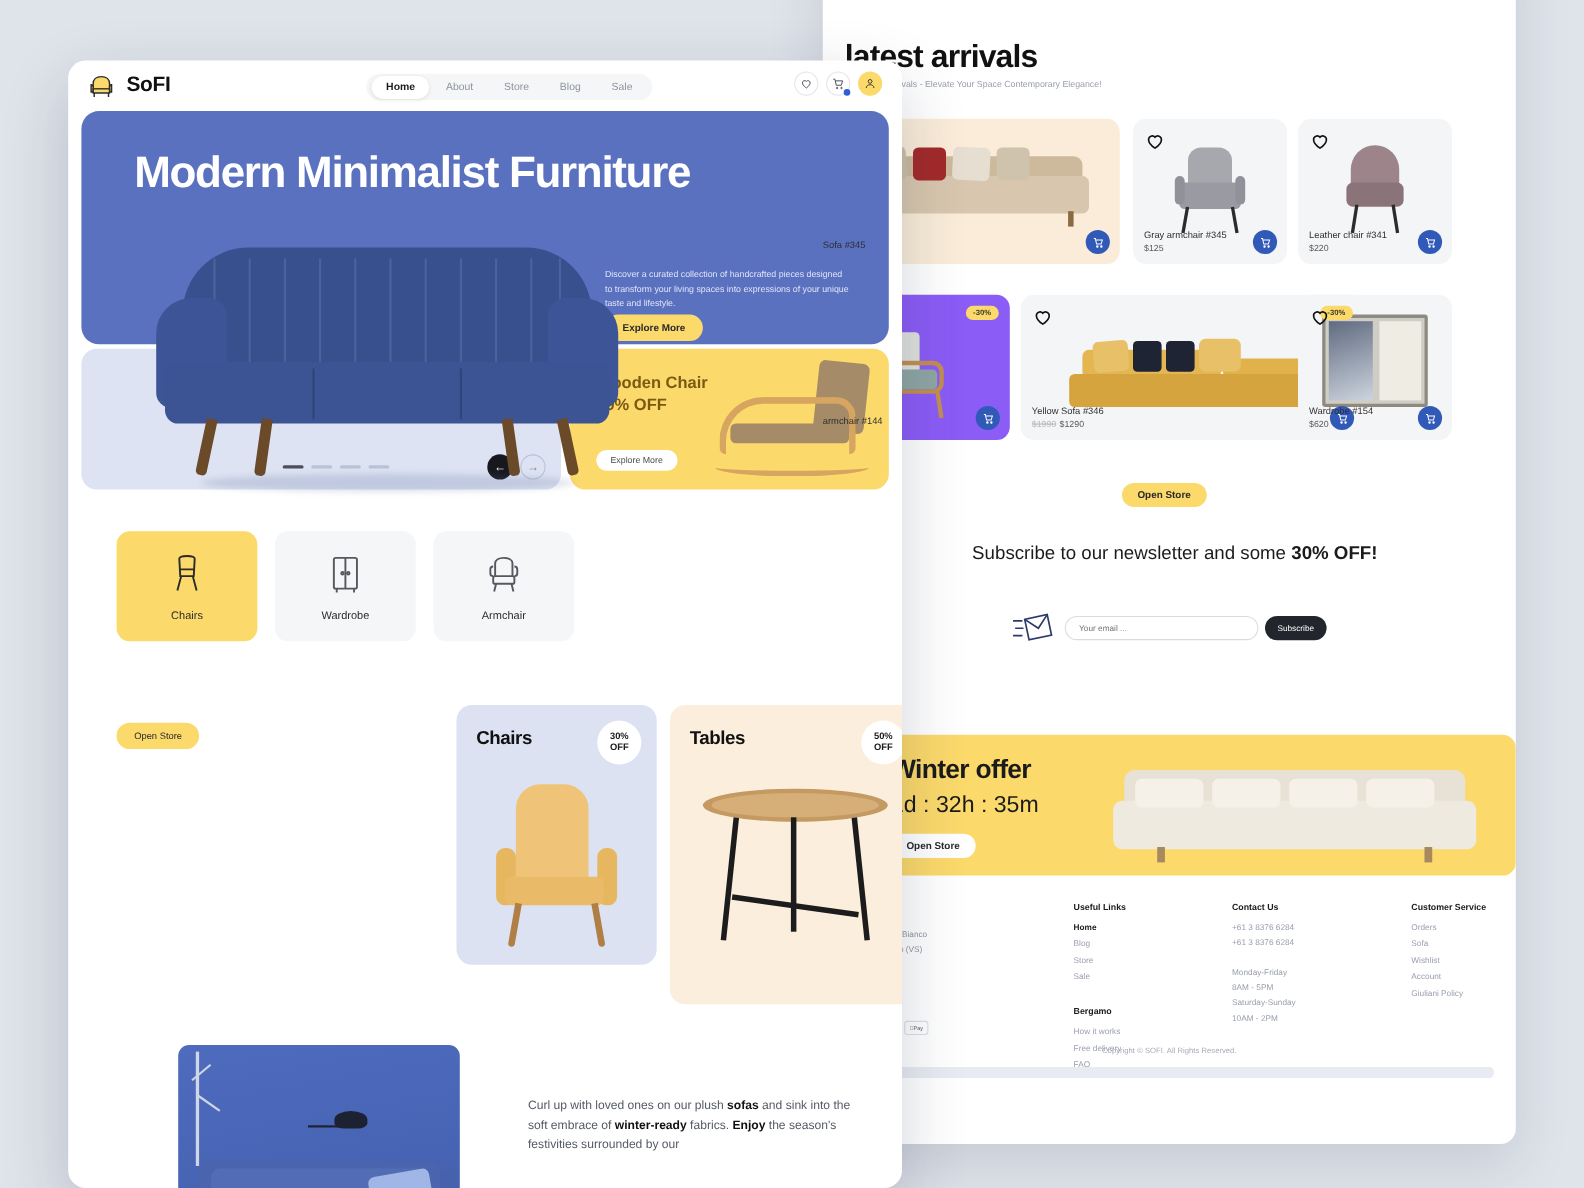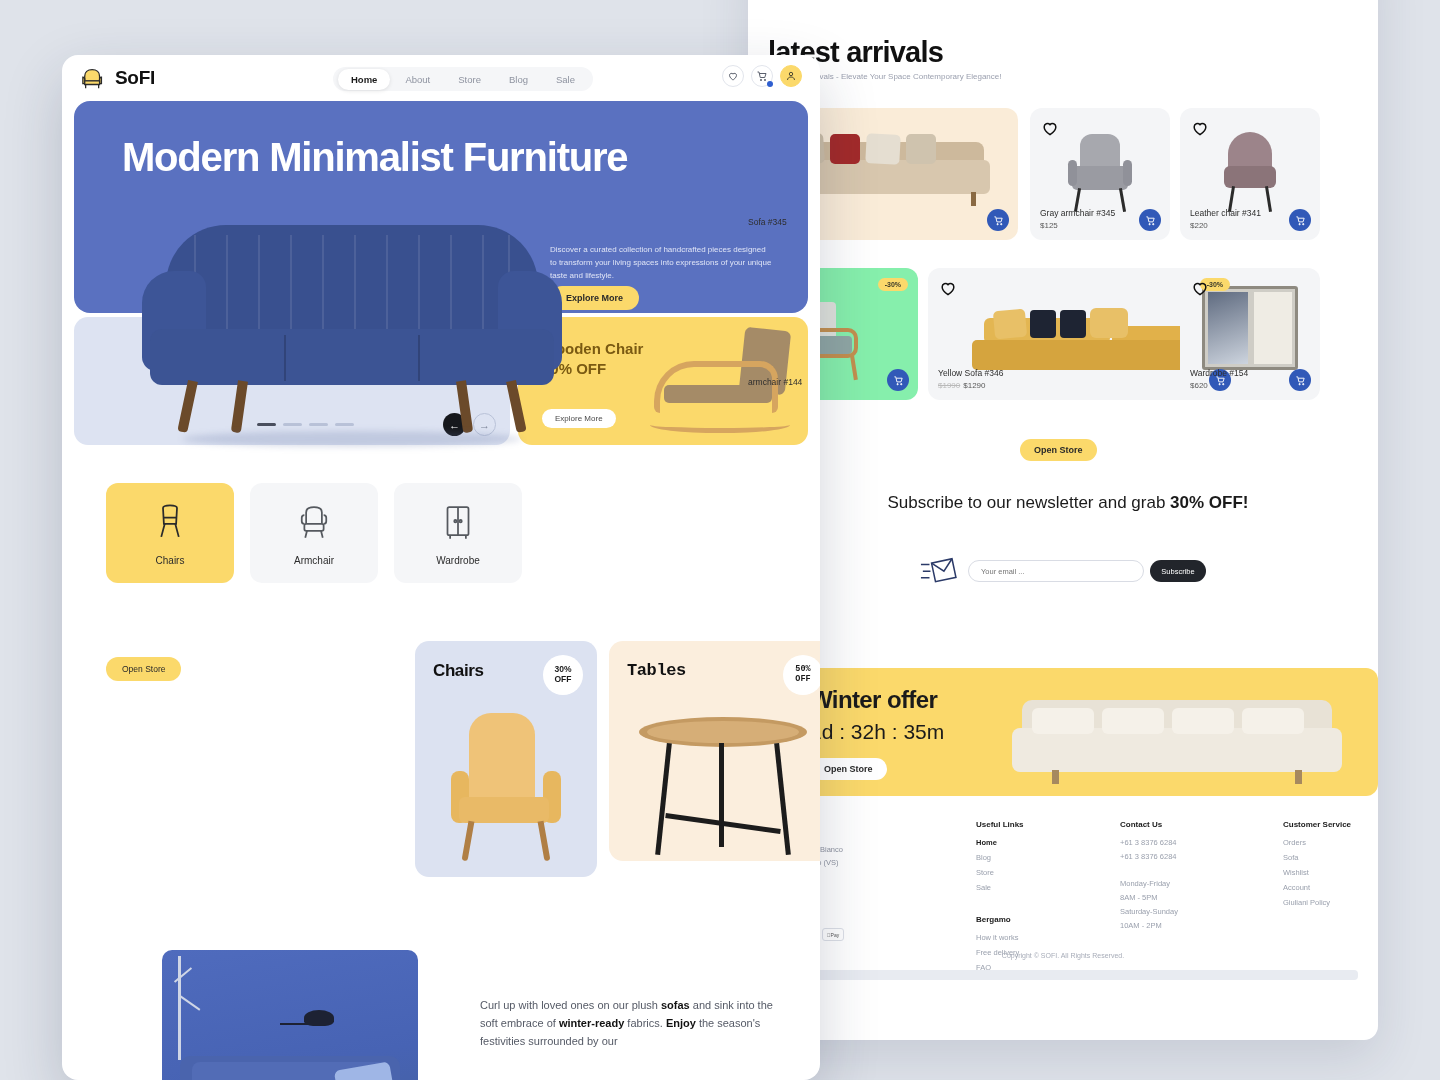--- a/index.html
+++ b/index.html
@@ -62,21 +62,21 @@
     position:absolute; right:9px; bottom:9px; z-index:3;
     width:22px;height:22px;border-radius:50%;
     background:#3159b8; display:flex;align-items:center;justify-content:center;
   }
   .pcard .cart svg{width:11px;height:11px;}
 
   
   #pc1 { left:-30px; top:0; width:280px; height:132px; background:#faecd8; }
   #pc2 { left:262px; top:0; width:140px; height:132px; background:#f4f5f7; }
   #pc3 { left:412px; top:0; width:140px; height:132px; background:#f4f5f7; }
-  #pc4 { left:-30px; top:160px; width:180px; height:132px; background:#86efac; }
+  #pc4 { left:-30px; top:160px; width:180px; height:132px; background:#8b5cf6; }
   #pc5 { left:160px; top:160px; width:312px; height:132px; background:#f4f5f7; }
   #pc6 { left:412px; top:160px; width:140px; height:132px; background:#f4f5f7; }
 
   .furn { position:absolute; }
   
   .f-sofa1 { left:22px; top:28px; width:230px; height:72px; }
   .f-sofa1 .body{position:absolute;left:0;bottom:14px;width:230px;height:34px;background:#d8c7ae;border-radius:6px;}
   .f-sofa1 .back{position:absolute;left:6px;bottom:40px;width:218px;height:26px;background:#cdb99c;border-radius:8px 8px 2px 2px;}
   .f-sofa1 .p1{position:absolute;left:30px;bottom:44px;width:34px;height:30px;background:#cdbfa8;border-radius:5px;transform:rotate(-4deg);}
   .f-sofa1 .p2{position:absolute;left:70px;bottom:44px;width:30px;height:30px;background:#a32a2a;border-radius:5px;}
@@ -294,21 +294,21 @@
   .daily h2 { font-size:25px; font-weight:800; letter-spacing:-.9px; color:#111; }
   .daily p { margin-top:15px; font-size:8px; line-height:1.75; color:#9aa0ad; width:185px; }
   .daily button {
     margin-top:22px; background:#FBD96B; color:#2a2a2a; border:none;
     border-radius:16px; font-size:8.5px; padding:7px 16px; cursor:pointer;
     font-family:"Liberation Sans", sans-serif;
   }
 
   .offcard { position:absolute; border-radius:14px; overflow:hidden; }
   #off1 { left:353px; top:586px; width:182px; height:236px; background:#dce2f1; }
-  #off2 { left:547px; top:586px; width:228px; height:220px; background:#fbeedd;font-family:Liberation Mono, monospace; }
+  #off2 { left:547px; top:586px; width:228px; height:272px; background:#fbeedd; }
   .offcard h3 { position:absolute; left:18px; top:20px; font-size:17px; font-weight:800; color:#111; letter-spacing:-.4px;}
   .offcard .disc {
     position:absolute; right:14px; top:14px; width:40px;height:40px;border-radius:50%;
     background:#fff; display:flex;flex-direction:column;align-items:center;justify-content:center;
     font-size:8.5px; font-weight:800; color:#1b1b1b; line-height:1.15;
   }
   .ychair { position:absolute; left:36px; top:72px; width:110px; height:150px; }
   .ychair .bk{position:absolute;left:18px;top:0;width:66px;height:90px;background:#efc378;border-radius:22px 22px 4px 4px;}
   .ychair .st{position:absolute;left:8px;top:84px;width:90px;height:26px;background:#e9ba67;border-radius:6px;}
   .ychair .aw{position:absolute;top:58px;width:18px;height:52px;background:#e6b congrat;background:#e7b75f;border-radius:8px;}
@@ -503,21 +503,21 @@
                 <circle cx="10" cy="20" r="1.4" fill="#fff"></circle>
                 <circle cx="18" cy="20" r="1.4" fill="#fff"></circle>
               </svg>
           </div>
         </div>
       </div>
 
       <button class="btn-open-pill pb-open2">Open Store</button>
 
       <div class="pb-news-title">
-        <span>Subscribe to our newsletter and grab </span><b>30% OFF!</b>
+        <span>Subscribe to our newsletter and some </span><b>30% OFF!</b>
       </div>
       <div class="pb-mailicon">
         <svg viewBox="0 0 40 34" fill="none" stroke="#2b3a68" stroke-width="1.6">
           <path d="M14 6 L36 6 L36 26 L14 26 Z" transform="rotate(-12 25 16)"></path>
           <path d="M14 6 L25 17 L36 6" transform="rotate(-12 25 16)"></path>
           <path d="M1 10h9M3 17h8M1 24h9"></path>
         </svg>
       </div>
       <input class="pb-input" placeholder="Your email ..." style="">
       <button class="pb-subscribe">Subscribe</button>
@@ -703,37 +703,37 @@
       <div class="cat active">
         <svg viewBox="0 0 48 48" fill="none" stroke="#2b2b2b" stroke-width="2">
           <path d="M16 8c0-2 3-3 8-3s8 1 8 3l-1 18H17z"></path>
             <path d="M16 19h16"></path>
           <path d="M18 26l-4 15M30 26l4 15"></path>
         </svg>
         <span>Chairs</span>
       </div>
       <div class="cat">
         <svg viewBox="0 0 48 48" fill="none" stroke="#55595f" stroke-width="2">
-          <path d="M15 26V13c0-4 4-6 9-6s9 2 9 6v13"></path>
-            <rect x="13" y="26" width="22" height="8" rx="2"></rect>
-          <path d="M13 26c-2 0-3-1-3-3v-4c0-2 1-3 3-3M35 26c2 0 3-1 3-3v-4c0-2-1-3-3-3"></path>
-          <path d="M16 34l-2 8M32 34l2 8"></path>
-        </svg>
-        <span>Armchair</span>
-      </div>
-      <div class="cat">
-        <svg viewBox="0 0 48 48" fill="none" stroke="#55595f" stroke-width="2">
           <rect x="12" y="7" width="24" height="32" rx="2"></rect>
             <path d="M24 7v32"></path>
           <circle cx="21" cy="23" r="1.3"></circle>
             <circle cx="27" cy="23" r="1.3"></circle>
           <path d="M15 39v4M33 39v4"></path>
         </svg>
         <span>Wardrobe</span>
       </div>
+      <div class="cat">
+        <svg viewBox="0 0 48 48" fill="none" stroke="#55595f" stroke-width="2">
+          <path d="M15 26V13c0-4 4-6 9-6s9 2 9 6v13"></path>
+            <rect x="13" y="26" width="22" height="8" rx="2"></rect>
+          <path d="M13 26c-2 0-3-1-3-3v-4c0-2 1-3 3-3M35 26c2 0 3-1 3-3v-4c0-2-1-3-3-3"></path>
+          <path d="M16 34l-2 8M32 34l2 8"></path>
+        </svg>
+        <span>Armchair</span>
+      </div>
     </div>
 
     <div class="daily">
       <button>Open Store</button>
     </div>
 
     <div class="offcard" id="off1">
       <h3>Chairs</h3>
       <div class="disc">
         <span>30%</span>

